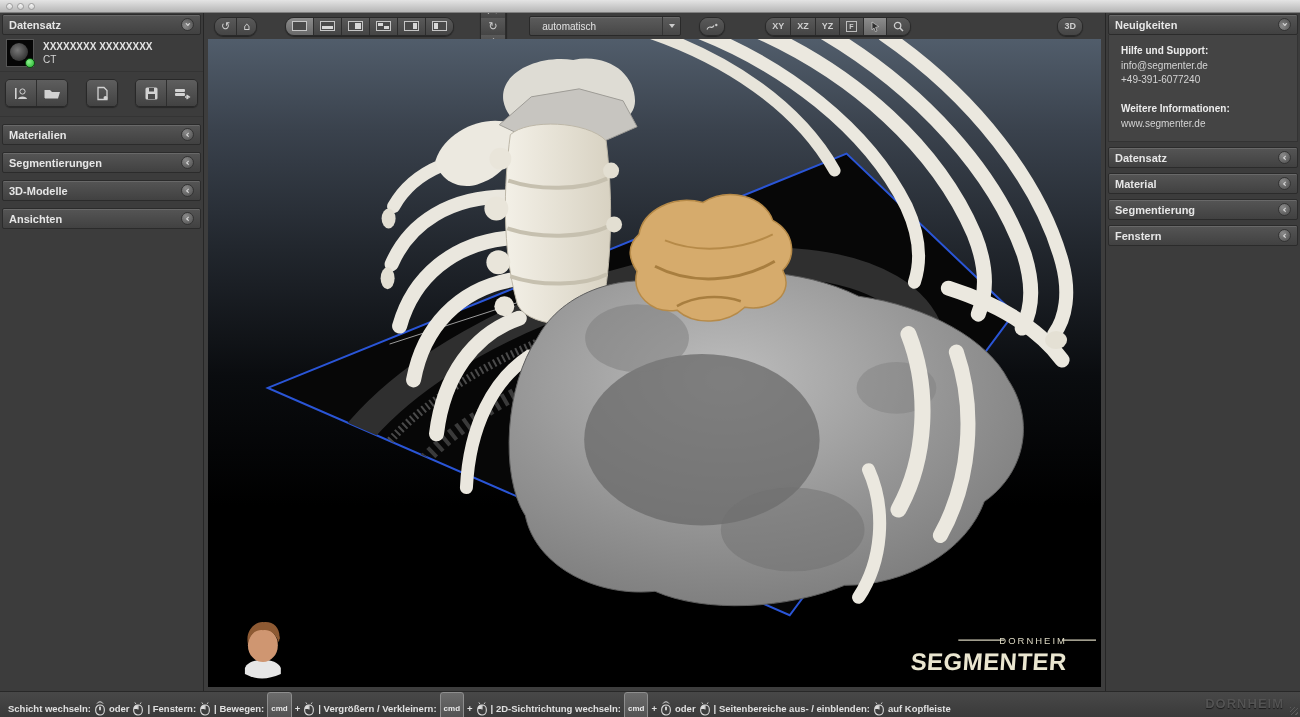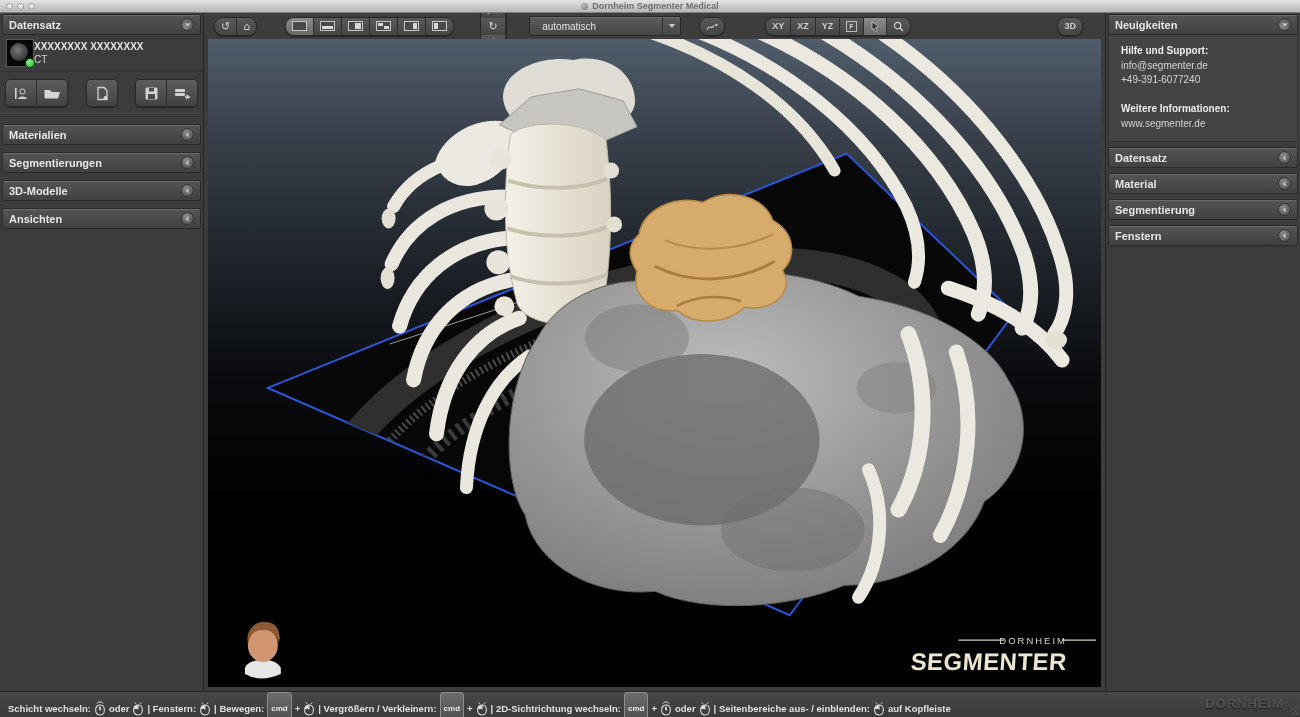--- a/index.html
+++ b/index.html
@@ -26,21 +26,21 @@
   .phead{height:21px;margin:1px 2px 0 2px;background:linear-gradient(#555,#414141);
          border:1px solid #2b2b2b;border-radius:2px;box-shadow:inset 0 1px 0 rgba(255,255,255,.12);
          display:flex;align-items:center;padding:0 6px;font-size:11px;font-weight:bold;color:#e6e6e6;box-sizing:border-box;}
   .phead .sp{flex:1;}
   .chev{width:13px;height:13px;border-radius:50%;background:radial-gradient(circle at 35% 30%,#8a8a8a,#4c4c4c);
         border:1px solid #333;color:#e0e0e0;font-size:10px;line-height:11px;text-align:center;
         font-family:"DejaVu Sans",sans-serif;box-sizing:border-box;}
   .chev.down{transform:rotate(-90deg);}
   .gap6{height:6px;flex:0 0 auto;} .gap4{height:4px;flex:0 0 auto;}
 
-  .patientrow{display:flex;align-items:center;padding:4px 6px;border-bottom:1px solid #343434;}
+  .patientrow{display:flex;align-items:center;gap:9px;padding:4px 6px;border-bottom:1px solid #343434;}
   .thumb{width:26px;height:26px;background:#060606;border:1px solid #555;position:relative;flex:0 0 auto;}
   .thumb .ct{position:absolute;left:3px;top:3px;width:18px;height:18px;border-radius:50%;
              background:radial-gradient(circle at 42% 40%,#777,#1c1c1c);}
   .thumb .dot{position:absolute;right:-2px;bottom:-2px;width:8px;height:8px;border-radius:50%;
               background:radial-gradient(circle at 35% 35%,#8df58e,#1fae2a);border:1px solid #0b4d10;}
   .pinfo{font-size:10px;color:#d6d6d6;line-height:1.35;}
   .pname{font-weight:bold;color:#e3e3e3;}
 
   .btnrow{display:flex;align-items:center;justify-content:space-between;padding:7px 5px 9px 5px;border-bottom:1px solid #343434;}
   .bgrp{display:flex;border-radius:5px;overflow:hidden;border:1px solid #282828;box-shadow:0 1px 1px rgba(0,0,0,.35);}
@@ -112,21 +112,20 @@
 </svg>
 
 <div class="app">
 
   <div class="titlebar">
     <div class="traffic">
       <span></span>
       <span></span>
       <span></span>
     </div>
-    <div class="wtitle"><span class="appdot"></span><span>Dornheim Segmenter Medical</span></div>
   </div>
 
   <div class="main">
 
     <div class="sidebar left">
       <div class="phead">
         <span>Datensatz</span>
           <span class="sp"></span>
         <span class="chev down">‹</span>
       </div>

